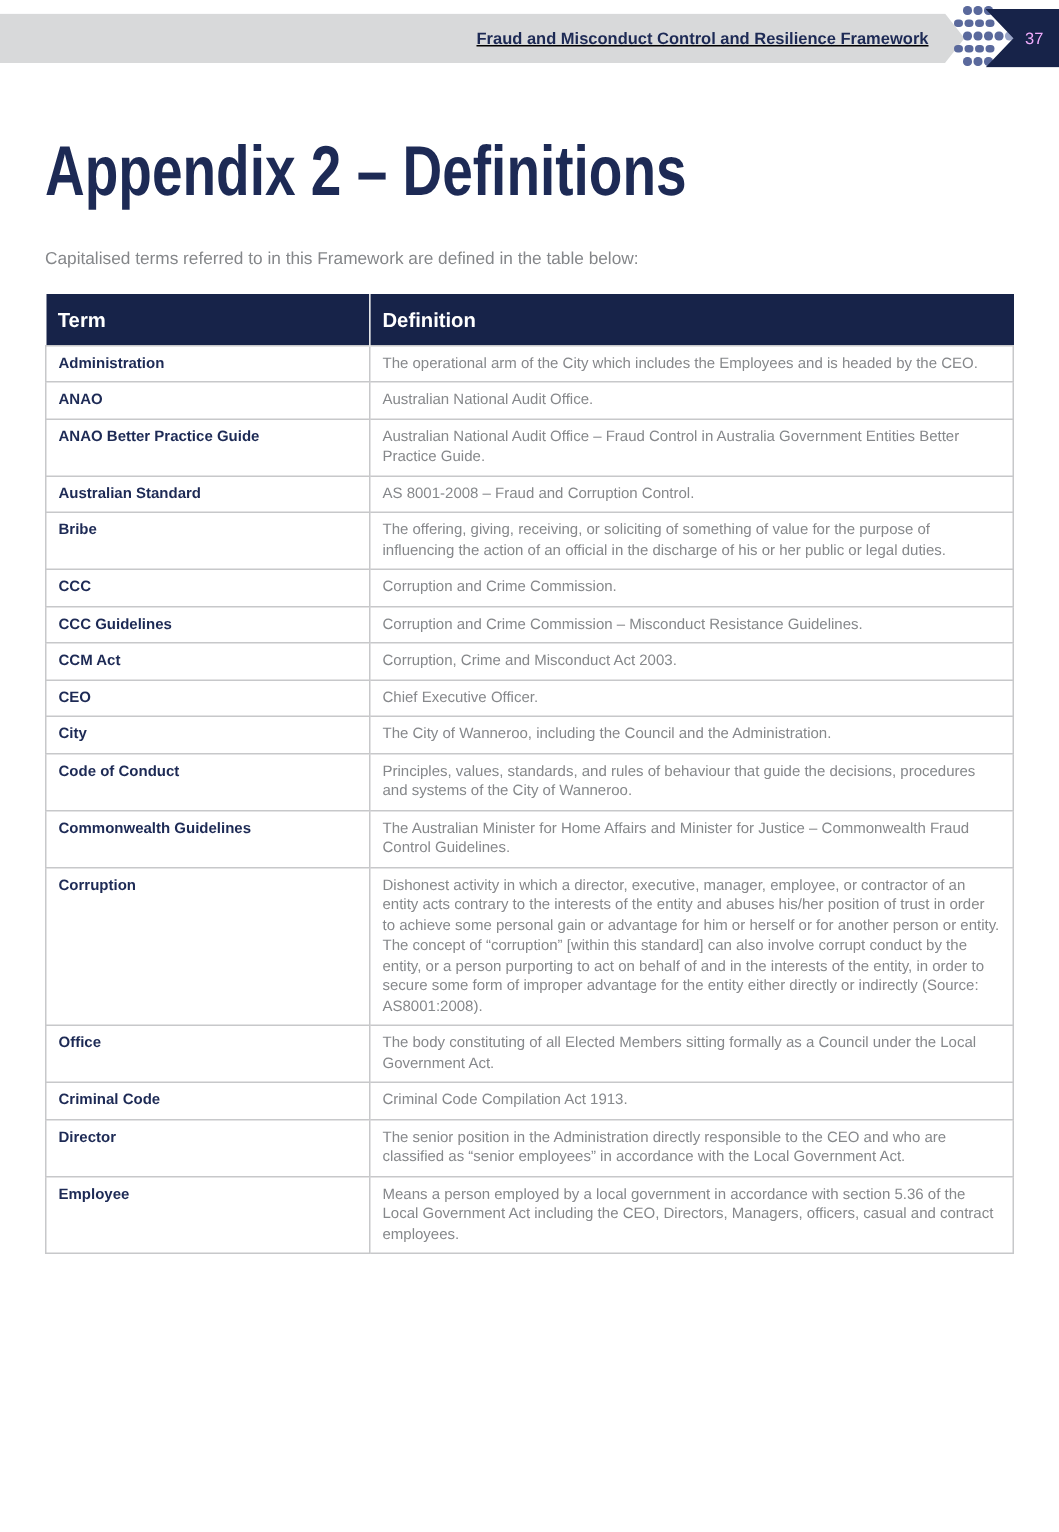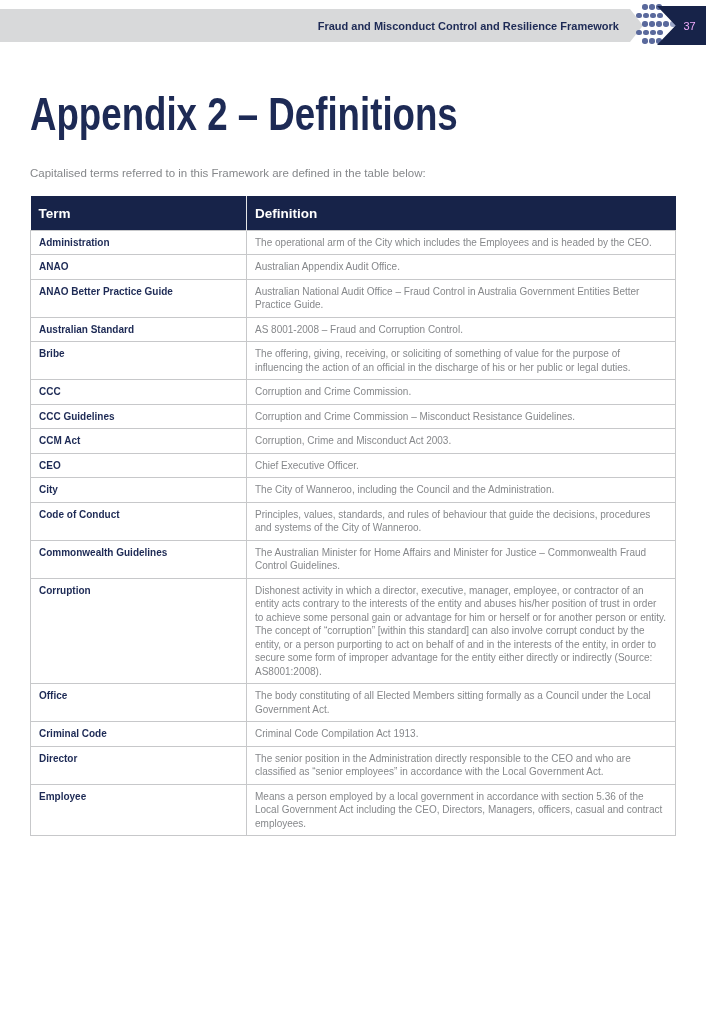--- a/index.html
+++ b/index.html
@@ -6,21 +6,21 @@
   .page{
     position:relative;width:706px;height:1021px;overflow:hidden;background:#fff;
     font-family:"Liberation Sans", sans-serif;
   }
   
   .header-bar{
     position:absolute;left:0;top:9px;width:643px;height:33px;
     background:var(--bar-gray,#d8d9da);
     clip-path:polygon(0 0, calc(100% - 13px) 0, 100% 50%, calc(100% - 13px) 100%, 0 100%);
     display:flex;align-items:center;justify-content:flex-end;
-    box-sizing:border-box;padding-right:24px;
+    box-sizing:border-box;padding-right:24px;text-decoration:underline;
   }
   .header-title{
     font-size:11px;font-weight:bold;color:var(--navy-text,#1d2a55);
     letter-spacing:0;white-space:nowrap;
   }
   .dots{position:absolute;left:636px;top:4px;width:44px;height:44px;}
   .dots .dot{position:absolute;width:5.5px;height:5.5px;border-radius:50%;background:var(--dot-blue,#5a699c);}
   .dots .dot.light{background:var(--dot-light,#9aa5c7);}
   .page-badge{
     position:absolute;left:657px;top:6px;width:49px;height:39px;
@@ -102,21 +102,21 @@
           <th>Definition</th>
         </tr>
       </thead>
       <tbody>
           <tr>
             <td class="term-cell">Administration</td>
             <td class="definition-cell">The operational arm of the City which includes the Employees and is headed by the CEO.</td>
           </tr>
           <tr>
             <td class="term-cell">ANAO</td>
-            <td class="definition-cell">Australian Appendix Audit Office.</td>
+            <td class="definition-cell">Australian National Audit Office.</td>
           </tr>
           <tr>
             <td class="term-cell">ANAO Better Practice Guide</td>
             <td class="definition-cell">Australian National Audit Office – Fraud Control in Australia Government Entities Better Practice Guide.</td>
           </tr>
           <tr>
             <td class="term-cell">Australian Standard</td>
             <td class="definition-cell">AS 8001-2008 – Fraud and Corruption Control.</td>
           </tr>
           <tr>

